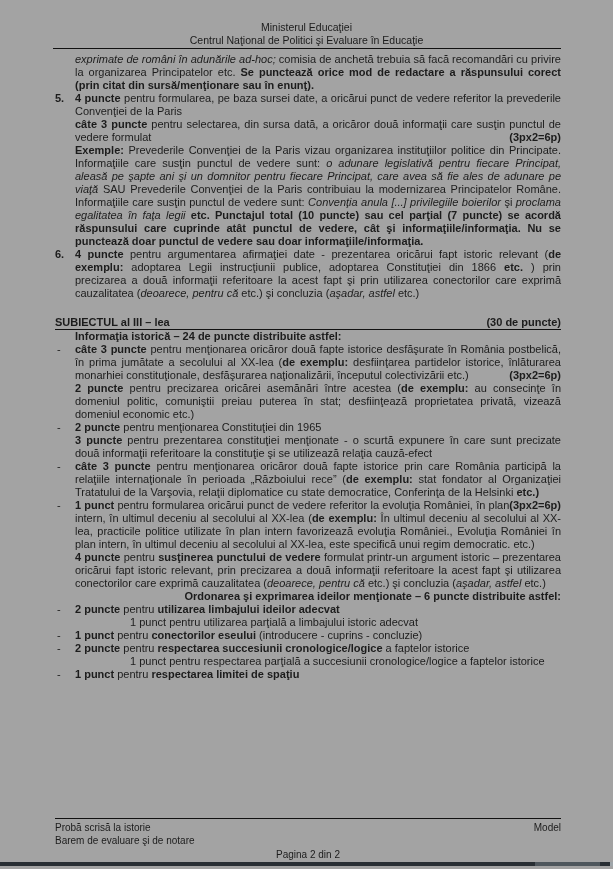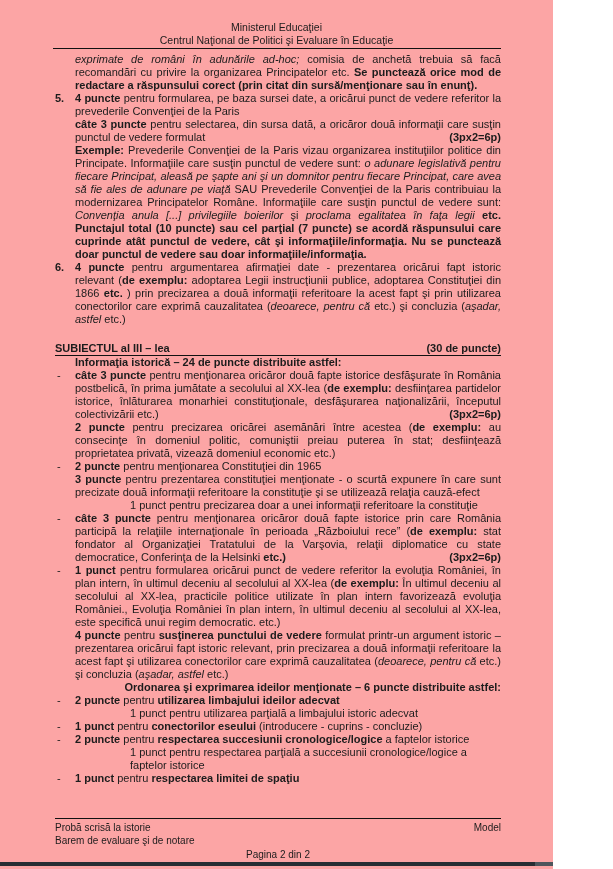--- a/index.html
+++ b/index.html
@@ -1,19 +1,19 @@
 <!DOCTYPE html>
 <html><head>
 <meta charset="utf-8">
 <style>
   html,body { margin:0; padding:0; background:#ffffff; }
   .page {
     position:relative;
-    width:553px; height:869px;
-    background:#fca5a5;
+    width:613px; height:869px;
+    background:#a3a3a3;
     font-family:"Liberation Sans","DejaVu Sans",sans-serif;
     font-size:11px; line-height:13px;
     color:#1c1c1c;
     overflow:hidden;
   }
   .header { padding-top:21px; text-align:center; font-size:10.5px; line-height:13px; }
   .hrule { margin:1px 52px 0 53px; border-top:1.6px solid #111; height:0; }
   .content { margin:4px 52px 0 55px; text-align:justify; }
   .blk { position:relative; }
   .ml20 { margin-left:20px; }
@@ -63,21 +63,20 @@
       <div style="height: 16px;"></div>
       <div class="sheading">
         <span>SUBIECTUL al III – lea</span>
         <span>(30 de puncte)</span>
       </div>
       <div class="blk ml20 tal"><span class="b ">Informaţia istorică – 24 de puncte distribuite astfel:</span></div>
       <div class="blk ml20"><span class="dashm">-</span><span class="b ">câte 3 puncte</span><span class=""> pentru menţionarea oricăror două fapte istorice desfăşurate în România postbelică, în prima jumătate a secolului al XX-lea (</span><span class="b ">de exemplu:</span><span class=""> desfiinţarea partidelor istorice, înlăturarea monarhiei constituţionale, desfăşurarea naţionalizării, începutul colectivizării etc.)</span><span class="score">(3px2=6p)</span></div>
       <div class="blk ml20"><span class="b ">2 puncte</span><span class=""> pentru precizarea oricărei asemănări între acestea (</span><span class="b ">de exemplu:</span><span class=""> au consecinţe în domeniul politic, comuniştii preiau puterea în stat; desfiinţează proprietatea privată, vizează domeniul economic etc.)</span></div>
       <div class="blk ml20"><span class="dashm">-</span><span class="b ">2 puncte</span><span class=""> pentru menţionarea Constituţiei din 1965</span></div>
       <div class="blk ml20"><span class="b ">3 puncte</span><span class=""> pentru prezentarea constituţiei menţionate - o scurtă expunere în care sunt precizate două informaţii referitoare la constituţie şi se utilizează relaţia cauză-efect</span></div>
-      <div class="blk ml75"><span class="">1 punct pentru precizarea doar a unei informaţii referitoare la constituţie</span></div>
       <div class="blk ml20"><span class="dashm">-</span><span class="b ">câte 3 puncte</span><span class=""> pentru menţionarea oricăror două fapte istorice prin care România participă la relaţiile internaţionale în perioada „Războiului rece” (</span><span class="b ">de exemplu:</span><span class=""> stat fondator al Organizaţiei Tratatului de la Varşovia, relaţii diplomatice cu state democratice, Conferinţa de la Helsinki </span><span class="b ">etc.)</span><span class="score">(3px2=6p)</span></div>
       <div class="blk ml20"><span class="dashm">-</span><span class="b ">1 punct</span><span class=""> pentru formularea oricărui punct de vedere referitor la evoluţia României, în plan intern, în ultimul deceniu al secolului al XX-lea (</span><span class="b ">de exemplu:</span><span class=""> În ultimul deceniu al secolului al XX-lea, practicile politice utilizate în plan intern favorizează evoluţia României., Evoluţia României în plan intern, în ultimul deceniu al secolului al XX-lea, este specifică unui regim democratic. etc.)</span></div>
       <div class="blk ml20"><span class="b ">4 puncte</span><span class=""> pentru </span><span class="b u ">susţinerea punctului de vedere</span><span class=""> formulat printr-un argument istoric – prezentarea oricărui fapt istoric relevant, prin precizarea a două informaţii referitoare la acest fapt şi utilizarea conectorilor care exprimă cauzalitatea (</span><span class="i ">deoarece, pentru că</span><span class=""> etc.) şi concluzia (</span><span class="i ">aşadar, astfel</span><span class=""> etc.)</span></div>
       <div class="blk ml33"><span class="b ">Ordonarea şi exprimarea ideilor menţionate – 6 puncte distribuite astfel:</span></div>
       <div class="blk ml20"><span class="dashm">-</span><span class="b ">2 puncte</span><span class=""> pentru </span><span class="b ">utilizarea limbajului ideilor adecvat</span></div>
       <div class="blk ml75"><span class="">1 punct pentru utilizarea parţială a limbajului istoric adecvat</span></div>
       <div class="blk ml20"><span class="dashm">-</span><span class="b ">1 punct</span><span class=""> pentru </span><span class="b ">conectorilor eseului</span><span class=""> (introducere - cuprins - concluzie)</span></div>
       <div class="blk ml20"><span class="dashm">-</span><span class="b ">2 puncte</span><span class=""> pentru </span><span class="b ">respectarea succesiunii cronologice/logice</span><span class=""> a faptelor istorice</span></div>
       <div class="blk ml75"><span class="">1 punct pentru respectarea parţială a succesiunii cronologice/logice a faptelor istorice</span></div>
       <div class="blk ml20"><span class="dashm">-</span><span class="b ">1 punct</span><span class=""> pentru </span><span class="b ">respectarea limitei de spaţiu</span></div>

